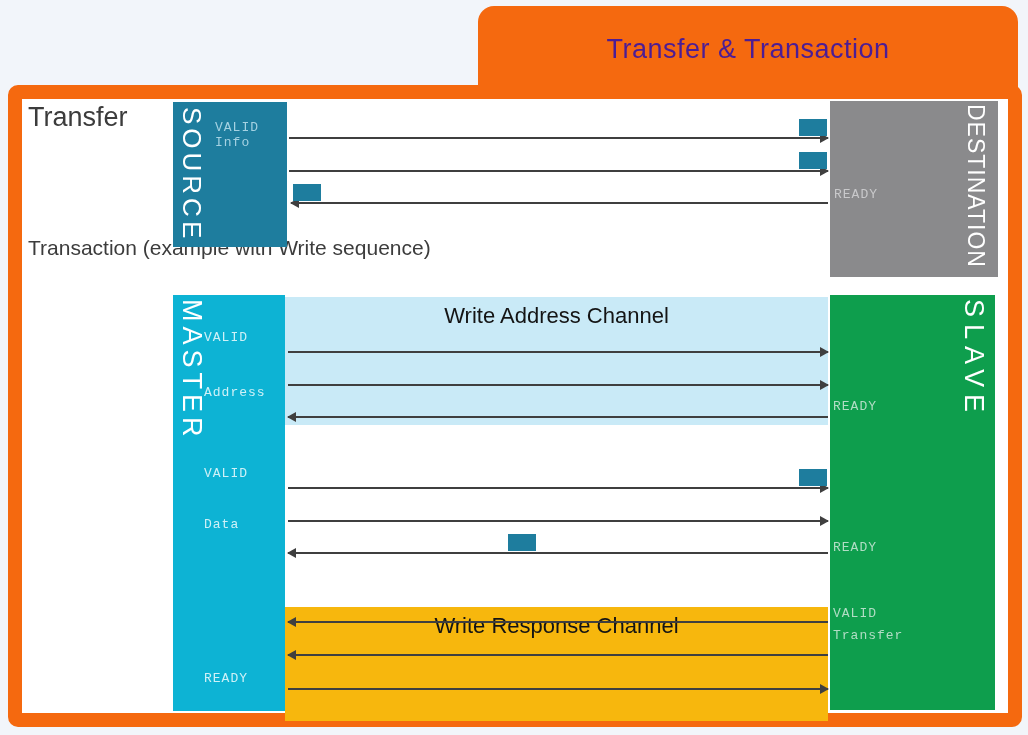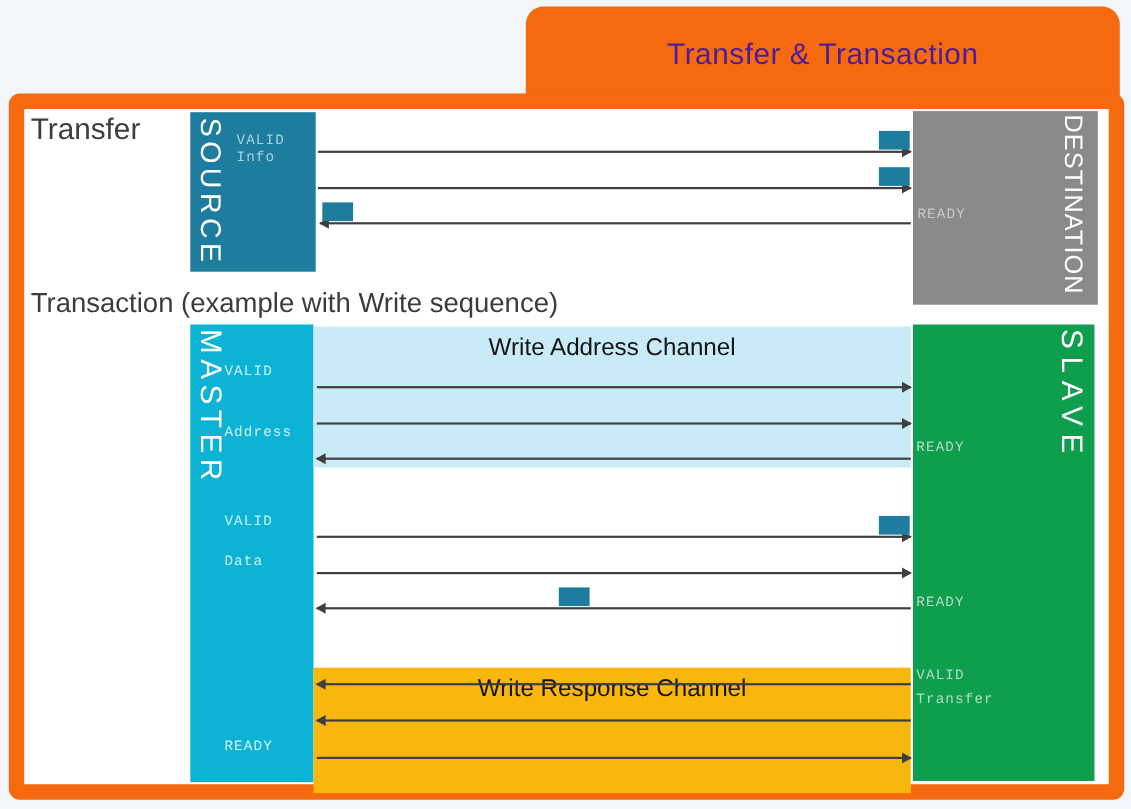--- a/index.html
+++ b/index.html
@@ -12,21 +12,21 @@
              display:flex;align-items:center;justify-content:center;}
   .title-tab span{color:#4c1d95;font-size:27px;font-weight:normal;letter-spacing:0.5px;
                   padding-bottom:8px;}
   .frame{position:absolute;left:8px;top:85px;width:1014px;height:642px;
          box-sizing:border-box;background:#fff;border:14px solid #F5690F;
          border-radius:10px;}
 
   
   .heading{position:absolute;color:#3C3C3C;}
   .h-transfer{left:28px;top:102px;font-size:27px;}
-  .h-transaction{left:28px;top:262px;font-size:25px;}
+  .h-transaction{left:28px;top:236px;font-size:21px;}
 
   
   .box{position:absolute;}
   .box-source{left:173px;top:102px;width:114px;height:145px;background:#1E7D9E;}
   .box-destination{left:830px;top:101px;width:168px;height:176px;background:#8A8A8C;}
   .box-master{left:173px;top:295px;width:112px;height:416px;background:#0DB3D4;}
   .box-slave{left:830px;top:295px;width:165px;height:415px;background:#0E9E4D;}
 
   .vlabel{position:absolute;writing-mode:vertical-rl;color:#fff;white-space:nowrap;}
   .vl-source{left:176px;top:107px;font-size:26px;letter-spacing:4px;}
@@ -98,21 +98,21 @@
   <div class="band band-address">
     <span class="band-title">Write Address Channel</span>
   </div>
   <div class="band band-response">
     <span class="band-title">Write Response Channel</span>
   </div>
 
   <div class="sig sig-cyan" style="left:204px;top:330px;">VALID</div>
   <div class="sig sig-cyan" style="left:204px;top:385px;">Address</div>
   <div class="sig sig-cyan" style="left:204px;top:466px;">VALID</div>
-  <div class="sig sig-cyan" style="left:204px;top:503px;">Data</div>
+  <div class="sig sig-cyan" style="left:204px;top:517px;">Data</div>
   <div class="sig sig-cyan" style="left:204px;top:671px;">READY</div>
 
   <div class="sig sig-green" style="left:833px;top:399px;">READY</div>
   <div class="sig sig-green" style="left:833px;top:540px;">READY</div>
   <div class="sig sig-green" style="left:833px;top:606px;">VALID</div>
   <div class="sig sig-green" style="left:833px;top:628px;">Transfer</div>
 
   <div class="arrow r" style="left:288px;top:351px;width:540px;"></div>
   <div class="arrow r" style="left:288px;top:384px;width:540px;"></div>
   <div class="arrow l" style="left:288px;top:416px;width:540px;"></div>

